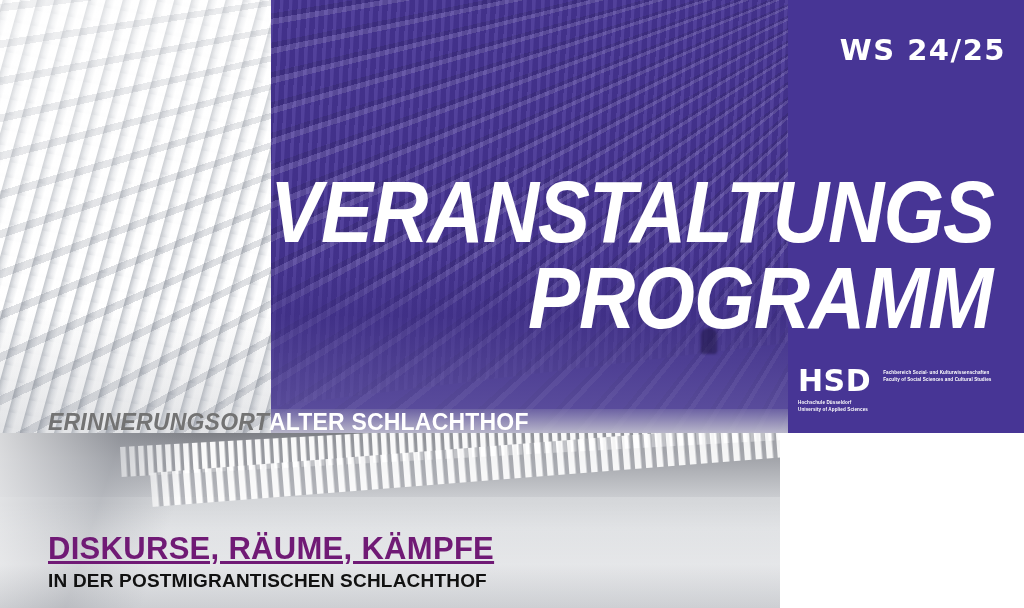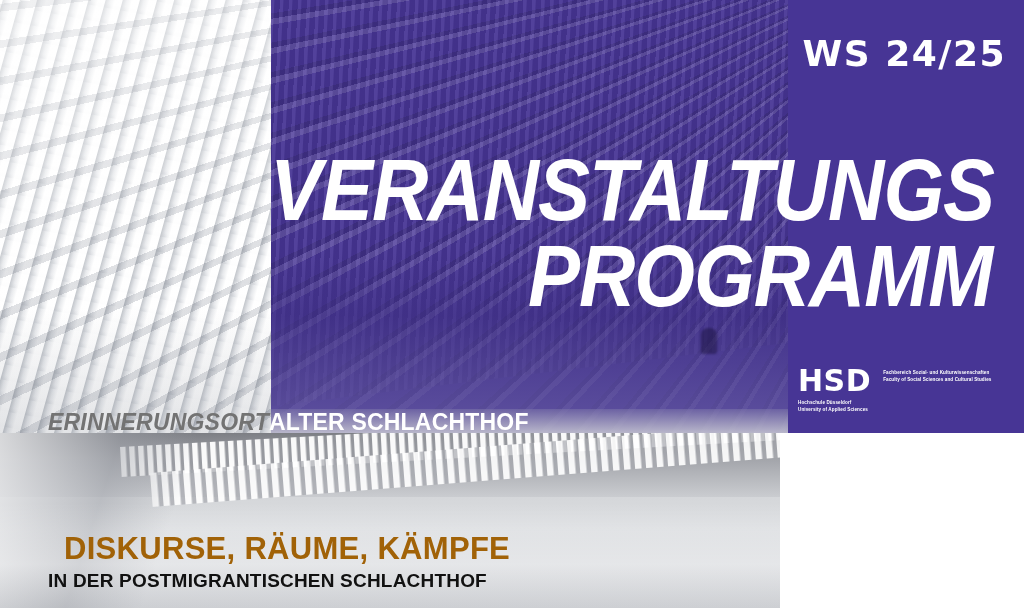--- a/index.html
+++ b/index.html
@@ -172,31 +172,31 @@
     left:780px; top:433px;
     width:244px; height:175px;
     background:#ffffff;
   }
 
   
   .ws-badge{
     position:absolute;
     right:18px; top:36px;
     color:#ffffff;
-    font-size:36px;
+    font-size:29px;
     font-weight:700;
     letter-spacing:1.5px;
     line-height:1;
     font-family:"DejaVu Sans","Liberation Sans",sans-serif;
     white-space:nowrap;
   }
 
   .headline{
     position:absolute;
-    left:0; top:148px;
+    left:0; top:170px;
     width:1024px;
     color:#ffffff;
     font-style:italic;
     font-weight:700;
     font-size:78px;
     line-height:0.97;
     letter-spacing:-1px;
     white-space:nowrap;
     overflow:hidden;
   }
@@ -220,26 +220,27 @@
     font-size:23px;
     font-weight:700;
     letter-spacing:0.2px;
     white-space:nowrap;
   }
   .venue-line .dark{ color:#737373;font-style:italic; }
   .venue-line .light{ color:#ffffff; }
 
   .series-title{
     position:absolute;
-    left:64px; top:531px;
-    color:#a16207;
+    left:48px; top:531px;
+    color:#701a75;
     font-size:31px;
     font-weight:700;
     letter-spacing:0.3px;
     white-space:nowrap;
+    text-decoration:underline;
   }
   .series-sub{
     position:absolute;
     left:48px; top:570px;
     color:#111111;
     font-size:19px;
     font-weight:700;
     letter-spacing:0.2px;
     white-space:nowrap;
   }

